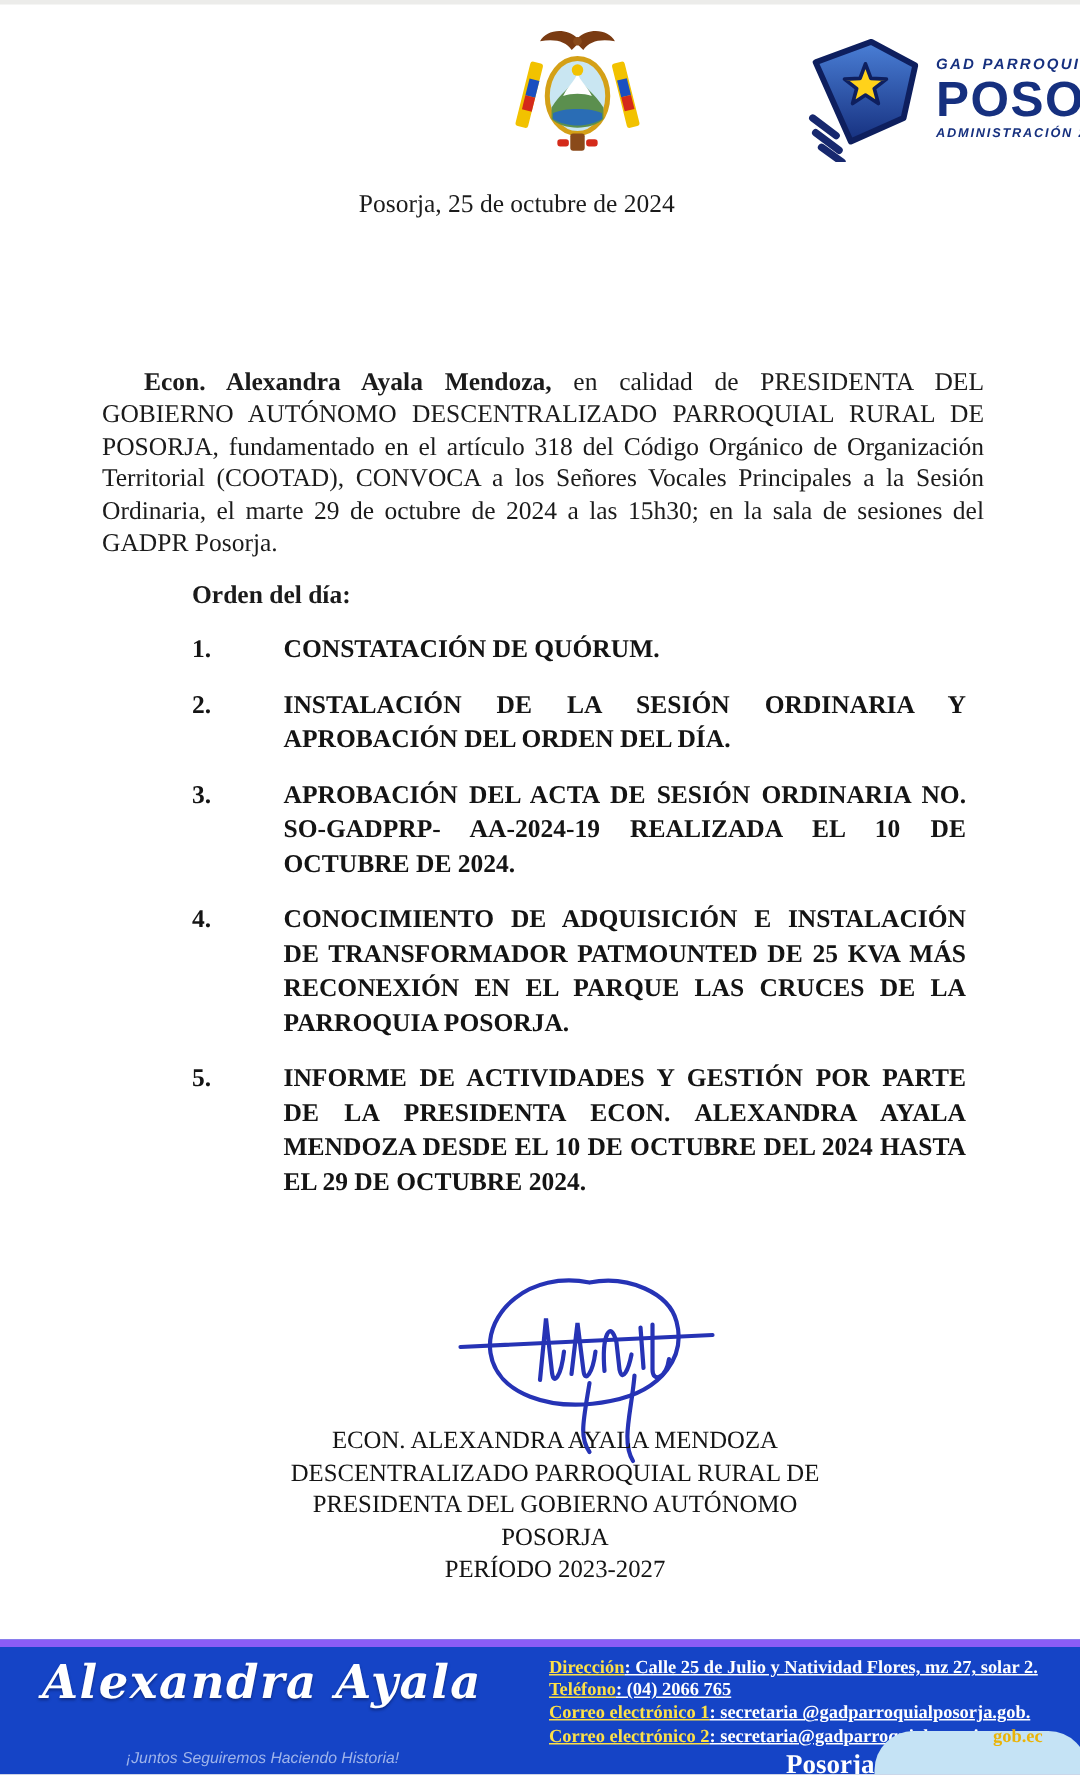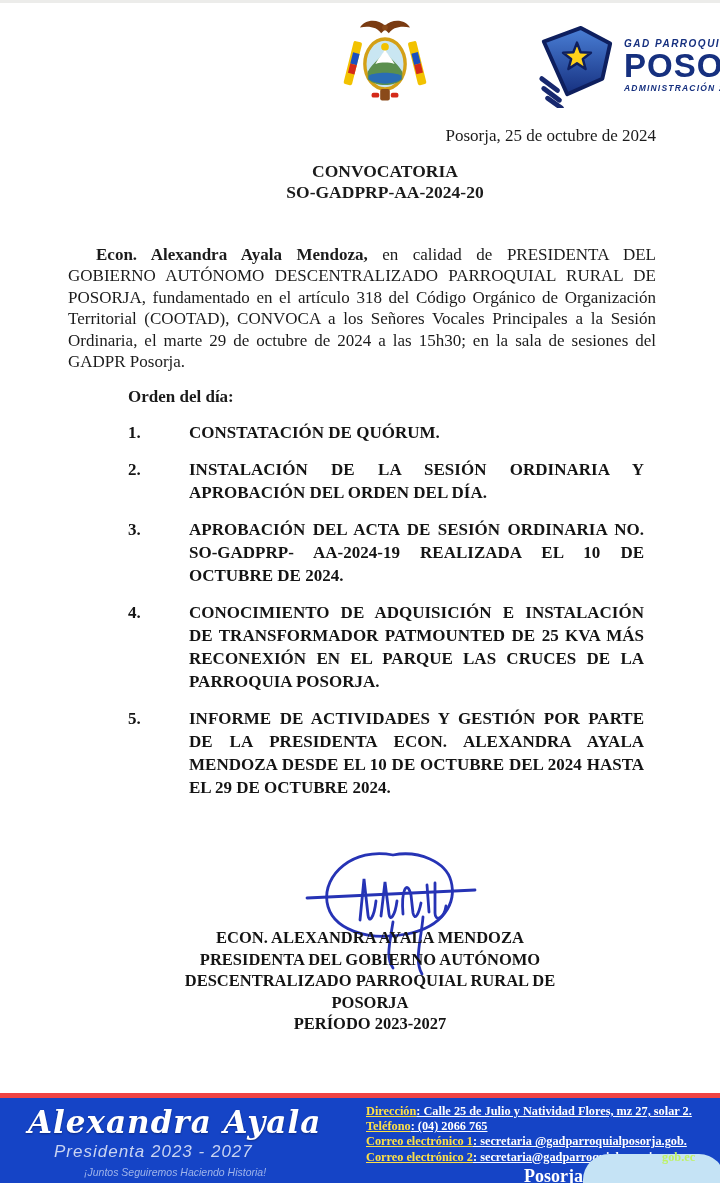--- a/index.html
+++ b/index.html
@@ -13,60 +13,60 @@
 
   
   .coat{position:absolute;left:336px;top:16px;width:98px;height:96px;}
   .logo{position:absolute;left:532px;top:24px;width:260px;height:92px;display:flex;align-items:flex-start;}
   .logo-shield{width:88px;height:84px;flex:0 0 auto;}
   .logo-text{margin-left:4px;margin-top:14px;font-family:"Liberation Sans",sans-serif;color:#16307f;}
   .logo-line1{font-size:10px;font-weight:bold;font-style:italic;letter-spacing:1.5px;white-space:nowrap;}
   .logo-name{font-size:33px;font-weight:bold;letter-spacing:1px;line-height:34px;white-space:nowrap;}
   .logo-line3{font-size:8.5px;font-weight:bold;font-style:italic;letter-spacing:1.2px;white-space:nowrap;}
 
-  .date-line{position:absolute;top:126px;left:14px;right:64px;text-align:right;font-size:17px;margin-left:19px;}
+  .date-line{position:absolute;top:126px;left:14px;right:64px;text-align:center;font-size:17px;margin-left:19px;}
 
   .title-block{position:absolute;top:161px;left:105px;width:560px;text-align:center;
     font-weight:bold;font-size:17.5px;line-height:21px;}
 
   
   .intro{position:absolute;left:68px;top:227px;width:588px;
     font-size:17px;line-height:21.4px;text-align:justify;}
   .intro b{font-weight:bold;margin-left:28px;}
 
   .agenda-head{position:absolute;left:128px;top:387px;font-size:17px;font-weight:bold;}
 
   .agenda{position:absolute;left:128px;top:421px;width:516px;}
   .agenda-item{display:flex;margin-bottom:14px;font-weight:bold;font-size:17px;line-height:23px;color:#141414;}
   .agenda-item .num{width:25px;flex:0 0 auto;}
   .agenda-item .txt{flex:1;text-align:justify;margin-left:36px;}
 
   
   .sig-svg{position:absolute;left:305px;top:845px;width:180px;height:145px;}
-  .sig-block{position:absolute;left:130px;top:927px;width:480px;text-align:center;
-    font-weight:bold;font-size:16.5px;line-height:21.5px;color:#141414;}
+  .sig-block{position:absolute;left:130px;top:949px;width:480px;text-align:center;
+    font-weight:normal;font-size:16.5px;line-height:21.5px;color:#141414;}
 
   
   .footer{position:absolute;left:0;top:1093px;width:720px;height:90px;
-    background:#1544c6;border-top:5px solid #ef4444;box-sizing:border-box;}
+    background:#1544c6;border-top:5px solid #8b5cf6;box-sizing:border-box;}
   .f-name{position:absolute;left:28px;top:6px;color:#ffffff;
     font-family:"DejaVu Serif",serif;font-style:italic;font-weight:bold;
     font-size:31px;letter-spacing:1px;text-shadow:0 1px 2px rgba(0,0,30,.4);}
   .f-sub{position:absolute;left:54px;top:44px;color:#c9d4f2;font-style:italic;
     font-family:"Liberation Sans",sans-serif;font-size:17px;letter-spacing:1px;}
   .f-tag{position:absolute;left:56px;top:68px;color:#9fb4ea;font-style:italic;
     font-family:"Liberation Sans",sans-serif;font-size:10.5px;margin-left:28px;}
   .f-contact{position:absolute;left:366px;top:6px;width:380px;
     font-size:12.3px;font-weight:bold;line-height:15.2px;white-space:nowrap;z-index:1;}
   .f-contact .lbl{color:#fde047;text-decoration:underline;}
   .f-contact .val{color:#ffffff;text-decoration:underline;}
   .f-city{position:absolute;left:524px;top:68px;color:#ffffff;font-weight:bold;font-size:18px;z-index:1;}
   .blob{position:absolute;left:583px;top:56px;width:142px;height:34px;
     background:#c5e3f5;border-radius:26px 26px 0 0;z-index:3;}
-  .f-gobec{position:absolute;left:662px;top:52px;color:#bef264;font-weight:bold;font-size:12.3px;z-index:4;}
+  .f-gobec{position:absolute;left:662px;top:52px;color:#eab308;font-weight:bold;font-size:12.3px;z-index:4;}
 </style>
 </head>
 <body>
 
 <div class="page">
   <div class="scan-edge"></div>
 
   <svg class="coat" viewBox="0 0 100 100">
 
     <path d="M50,10 C42,2 28,4 24,12 C34,10 42,12 46,18 L50,14 L54,18 C58,12 66,10 76,12 C72,4 58,2 50,10 Z" fill="#7a3b12"></path>
@@ -110,24 +110,20 @@
     </svg>
     <div class="logo-text">
       <div class="logo-line1">GAD PARROQUIAL R</div>
       <div class="logo-name">POSORJA</div>
       <div class="logo-line3">ADMINISTRACIÓN 2023</div>
     </div>
   </div>
 
   <div class="date-line">Posorja, 25 de octubre de 2024</div>
 
-  <div class="title-block">
-    <div>CONVOCATORIA</div>
-    <div>SO-GADPRP-AA-2024-20</div>
-  </div>
 
   <p class="intro"><b>Econ. Alexandra Ayala Mendoza,</b><span> en calidad de PRESIDENTA DEL GOBIERNO AUTÓNOMO DESCENTRALIZADO PARROQUIAL RURAL DE POSORJA, fundamentado en el artículo 318 del Código Orgánico de Organización Territorial (COOTAD), CONVOCA a los Señores Vocales Principales a la Sesión Ordinaria, el marte 29 de octubre de 2024 a las 15h30; en la sala de sesiones del GADPR Posorja.</span></p>
 
   <div class="agenda-head">Orden del día:</div>
 
   <div class="agenda">
     <div class="agenda-item">
       <span class="num">1.</span>
       <span class="txt">CONSTATACIÓN DE QUÓRUM.</span>
     </div>
@@ -158,29 +154,28 @@
       <path d="M98,69 C96,45 102,34 106,50 L108,68 C110,77 114,68 116,58"></path>
       <path d="M122,40 L124,67"></path>
       <path d="M130,38 L130,68 C130,77 139,74 141,61"></path>
       <path d="M118,72 C116,96 109,116 117,129"></path>
       <path d="M88,77 C84,102 81,113 88,123"></path>
     </g>
   </svg>
 
   <div class="sig-block">
     <div>ECON. ALEXANDRA AYALA MENDOZA</div>
+    <div>DESCENTRALIZADO PARROQUIAL RURAL DE</div>
     <div>PRESIDENTA DEL GOBIERNO AUTÓNOMO</div>
-    <div>DESCENTRALIZADO PARROQUIAL RURAL DE</div>
     <div>POSORJA</div>
     <div>PERÍODO 2023-2027</div>
   </div>
 
   <div class="footer">
     <div class="f-name">Alexandra Ayala</div>
-    <div class="f-sub">Presidenta 2023 - 2027</div>
     <div class="f-tag">¡Juntos Seguiremos Haciendo Historia!</div>
 
     <div class="f-contact">
       <div><span class="lbl">Dirección</span><span class="val">: Calle 25 de Julio y Natividad Flores, mz 27, solar 2.</span></div>
       <div><span class="lbl">Teléfono</span><span class="val">: (04) 2066 765</span></div>
       <div><span class="lbl">Correo electrónico 1</span><span class="val">: secretaria @gadparroquialposorja.gob.</span></div>
       <div><span class="lbl">Correo electrónico 2</span><span class="val">: secretaria@gadparroquialposorja.</span></div>
     </div>
 
     <div class="f-city">Posorja -</div>

